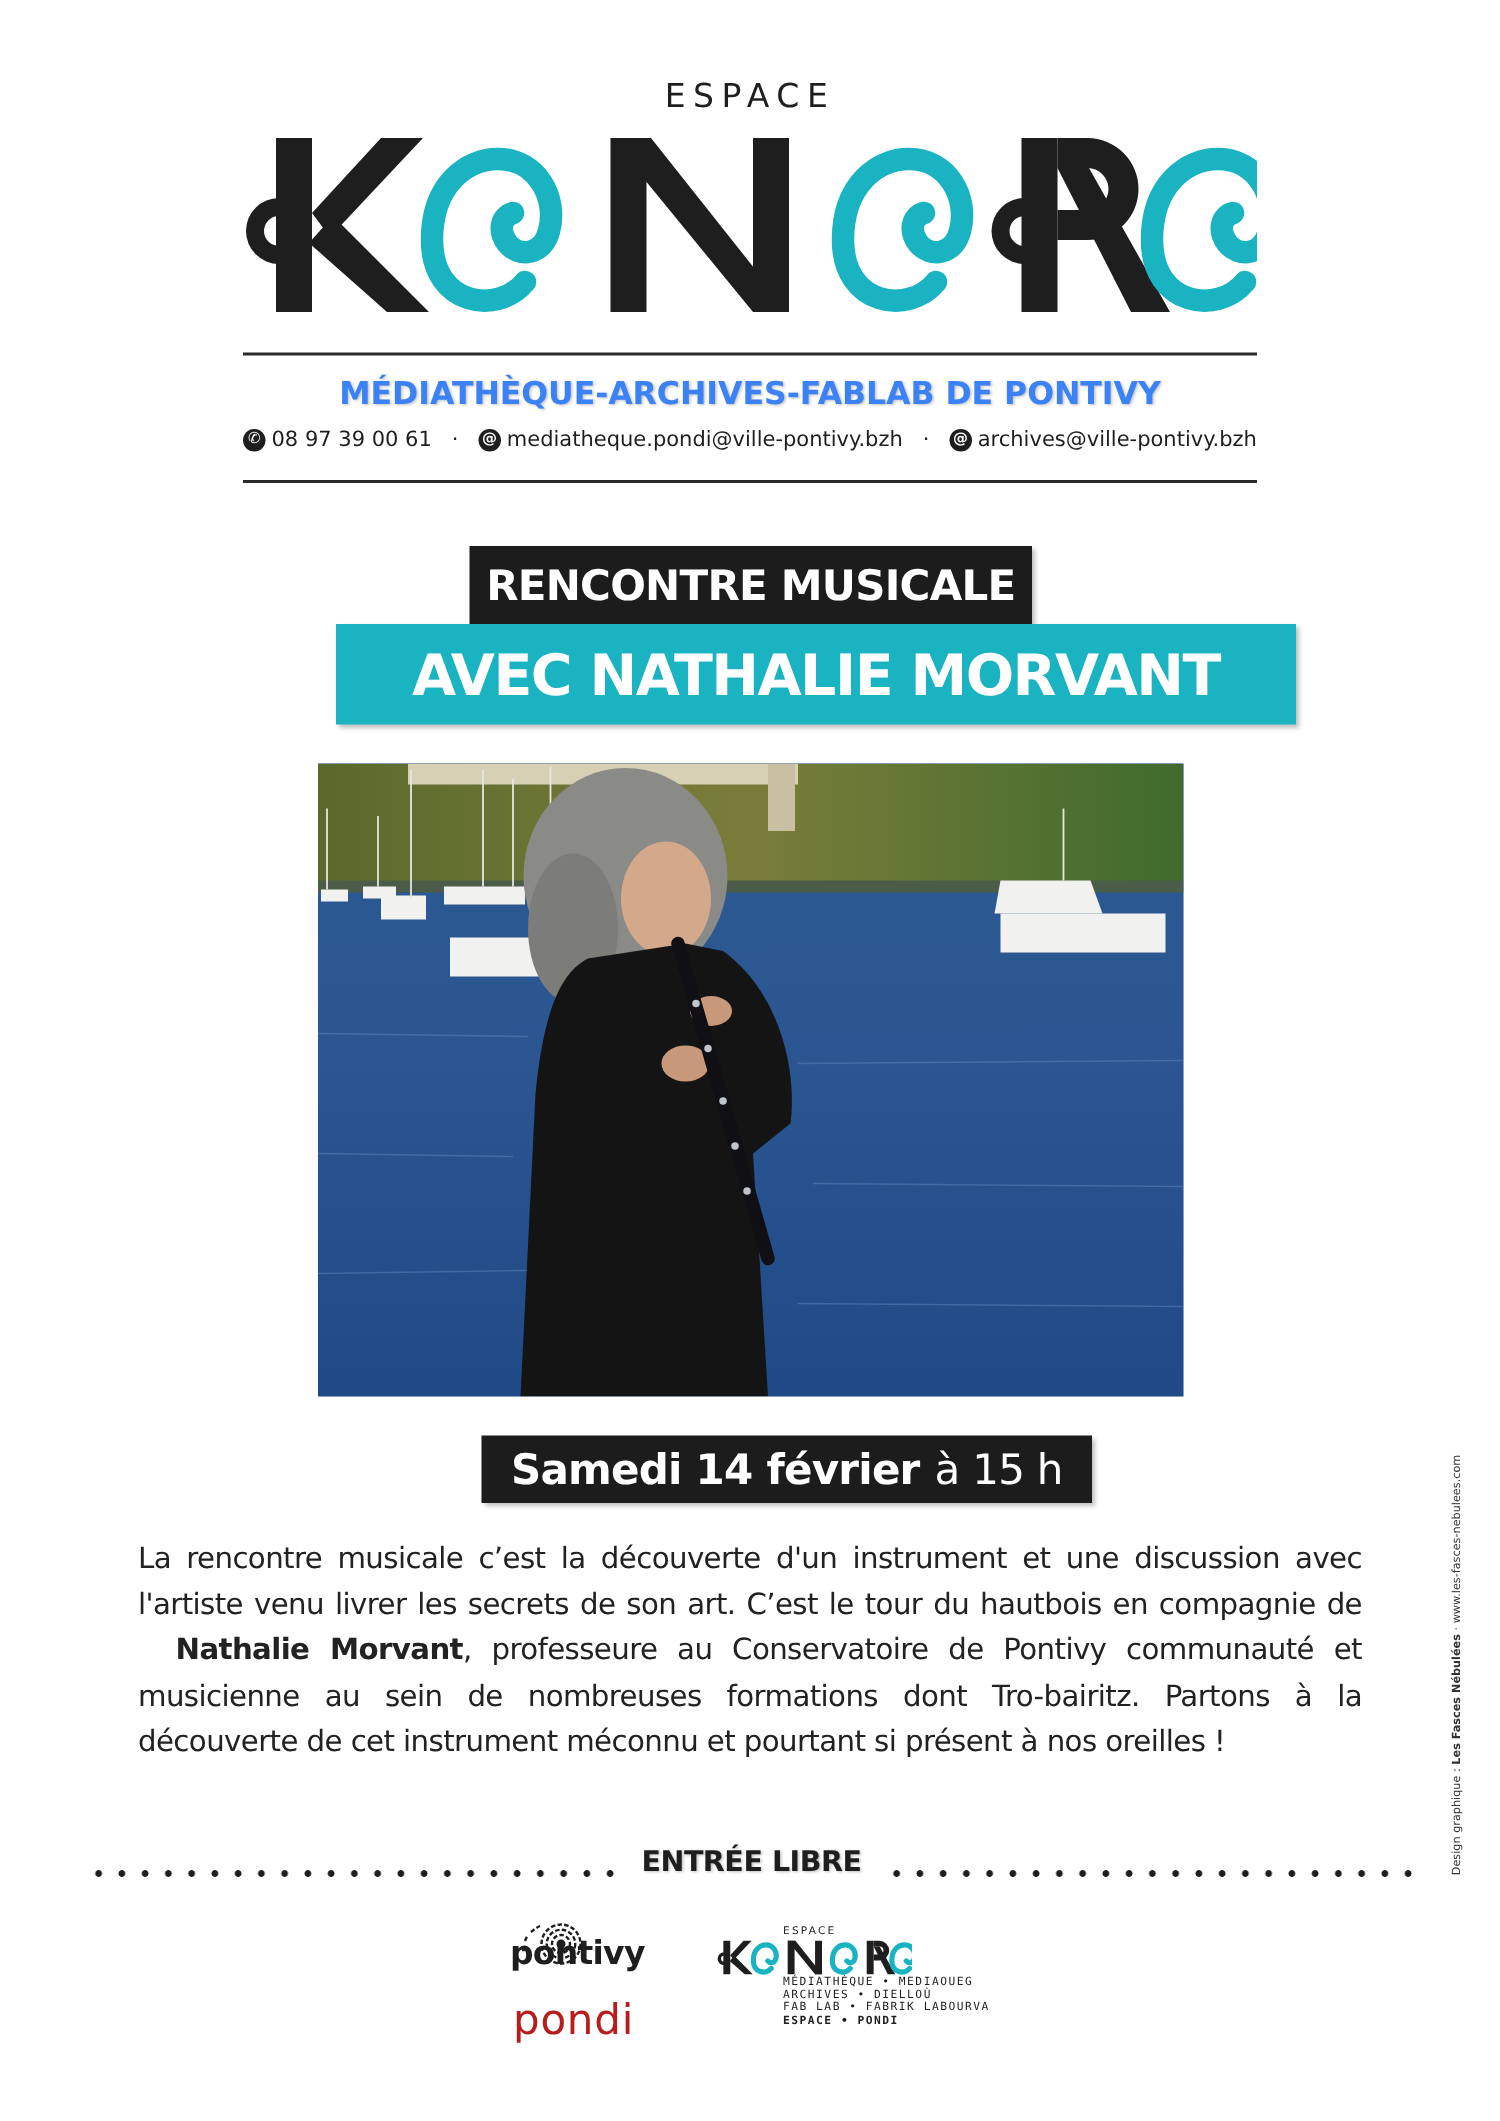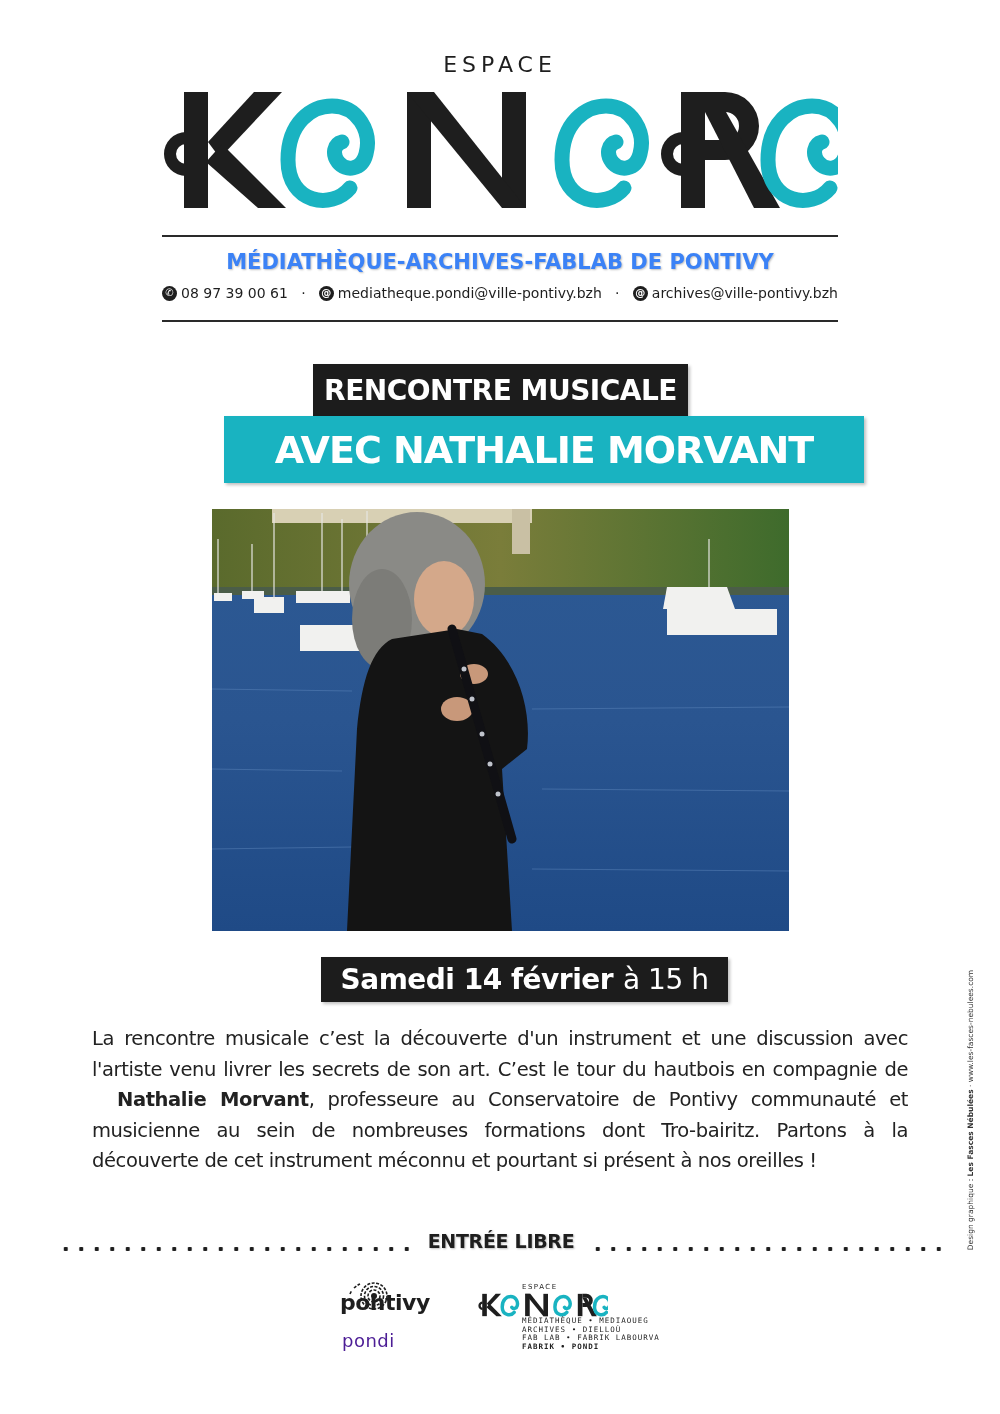--- a/index.html
+++ b/index.html
@@ -51,21 +51,21 @@
 
   .entree { position: absolute; top: 1226px; left: 58px; width: 886px; height: 26px; display: flex; align-items: flex-end; }
   .dots { flex: 1; height: 6px;
     background-image: radial-gradient(circle, #1e1e1e 2px, transparent 2.5px);
     background-size: 15.5px 6px; background-repeat: repeat-x; background-position: left center; }
   .entree-label { padding: 0 16px; font-family: "DejaVu Sans", sans-serif; font-weight: bold; font-size: 19px; color: #1e1e1e;
     text-shadow: 1px 1px 2px rgba(0,0,0,0.25); letter-spacing: -0.3px; }
 
   .pontivy-logo { position: absolute; top: 1280px; left: 340px; width: 105px; height: 75px; }
   .pontivy-word { position: absolute; left: 0; top: 10px; font-family: "DejaVu Sans", sans-serif; font-size: 22px; font-weight: bold; color: #1e1e1e; letter-spacing: -0.5px; }
-  .pondi-word { position: absolute; left: 2px; top: 50px; font-family: "DejaVu Sans", sans-serif; font-size: 18px; color: #4c1d95; letter-spacing: 0.5px; }
+  .pondi-word { position: absolute; left: 2px; top: 50px; font-family: "DejaVu Sans", sans-serif; font-size: 28px; color: #b91c1c; letter-spacing: 0.5px; }
 
   .kenere-small { position: absolute; top: 1283px; left: 478px; width: 190px; height: 70px; }
   .ks-espace { position: absolute; top: 0; left: 44px; font-size: 7px; letter-spacing: 1.5px; color: #1e1e1e; }
   .ks-logo { position: absolute; top: 10px; left: 0; width: 130px; height: 24px; }
   .ks-lines { position: absolute; top: 34px; left: 44px; font-size: 7.5px; line-height: 8.5px; letter-spacing: 1px; color: #1e1e1e; font-family: "DejaVu Sans Mono", monospace; white-space: nowrap; }
   .ks-lines .bold { font-weight: bold; }
 
   .credit { position: absolute; top: 1110px; left: 966px; transform: rotate(-90deg); transform-origin: left top;
     font-size: 7.5px; color: #333; white-space: nowrap; width: 0; }
   .credit-inner { position: absolute; left: -150px; top: 0; width: 300px; text-align: center; }
@@ -253,21 +253,21 @@
     <g fill="none" stroke="#19b3c1" stroke-width="18" stroke-linecap="round">
       <path d="M188 96 C170 118 126 112 126 68 C126 30 150 14 170 14 C196 14 210 40 204 62 C200 78 184 80 176 70"></path>
       <path d="M462 96 C444 118 400 112 400 68 C400 30 424 14 444 14 C470 14 484 40 478 62 C474 78 458 80 450 70"></path>
       <path d="M668 96 C650 118 606 112 606 68 C606 30 630 14 650 14 C676 14 690 40 684 62 C680 78 664 80 656 70"></path>
     </g>
   </svg>
   <div class="ks-lines">
     <div>MÉDIATHÈQUE • MEDIAOUEG</div>
     <div>ARCHIVES • DIELLOÙ</div>
     <div>FAB LAB • FABRIK LABOURVA</div>
-    <div class="bold">FABRIK • PONDI</div>
+    <div class="bold">ESPACE • PONDI</div>
   </div>
 </div>
 
 <div class="credit">
   <div class="credit-inner">
     <span>Design graphique : </span><b>Les Fasces Nébulées</b><span> · www.les-fasces-nebulees.com</span>
   </div>
 </div>
 
 </body></html>

